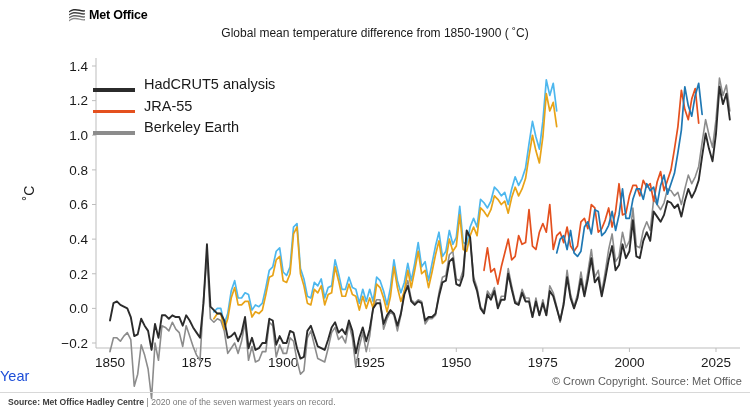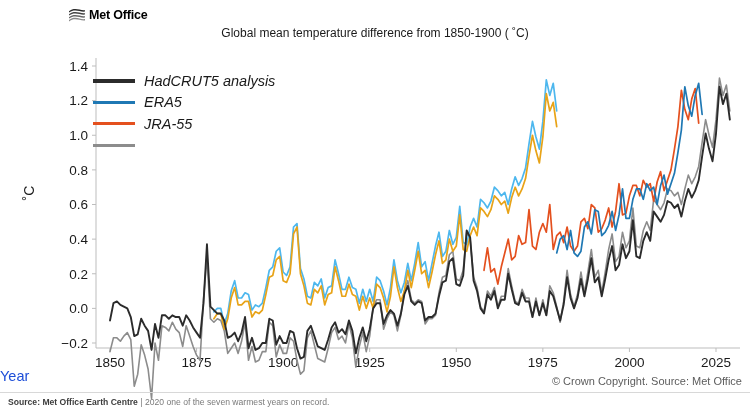--- a/index.html
+++ b/index.html
@@ -31,21 +31,21 @@
     font-size:14px;transform:rotate(-90deg);transform-origin:center center;
     color:#1a1a1a;white-space:nowrap;
   }
   .xlabel{
     position:absolute;left:0;top:368px;width:750px;text-align:left;
     font-size:14.5px;color:#1d4ed8;
   }
 
   
   .legend{position:absolute;left:93px;top:70px;}
-  .legend-row{display:flex;align-items:center;height:21.5px;font-style:italic;}
+  .legend-row{display:flex;align-items:flex-end;height:21.5px;}
   .legend-swatch{width:42px;height:3.4px;border-radius:0;margin-right:9px;display:block;}
   .legend-label{font-size:14.5px;color:#1a1a1a;line-height:1;}
 
   
   .footer-rule{position:absolute;left:0;top:392px;width:750px;height:1px;background:#d8d8d8;}
   .footer{
     position:absolute;left:8px;top:397px;font-size:8.6px;color:#7a7a7a;
   }
   .footer b{color:#3d3d3d;font-weight:bold;}
   .copyright{
@@ -123,32 +123,29 @@
 
   <div class="ylabel">˚C</div>
   <div class="xlabel">Year</div>
 
   <div class="legend" id="legend">
       <div class="legend-row">
         <span class="legend-swatch" style="background: rgb(43, 43, 43); height: 3.8px;"></span>
         <span class="legend-label">HadCRUT5 analysis</span>
       </div>
       <div class="legend-row">
-        <span class="legend-swatch" style="background: rgb(31, 120, 180); height: 3.2px;"></span>
-        <span class="legend-label">ERA5</span>
-      </div>
-      <div class="legend-row">
         <span class="legend-swatch" style="background: rgb(228, 80, 30); height: 3.2px;"></span>
         <span class="legend-label">JRA-55</span>
       </div>
       <div class="legend-row">
         <span class="legend-swatch" style="background: rgb(140, 140, 140); height: 3.2px;"></span>
+        <span class="legend-label">Berkeley Earth</span>
       </div>
     </div>
 
   <div class="copyright">© Crown Copyright. Source: Met Office</div>
 
   <div class="footer-rule"></div>
   <div class="footer">
-    <b>Source: Met Office Earth Centre</b><span> | </span><span>2020 one of the seven warmest years on record.</span>
+    <b>Source: Met Office Hadley Centre</b><span> | </span><span>2020 one of the seven warmest years on record.</span>
   </div>
 
 </div>
 
 </body></html>

